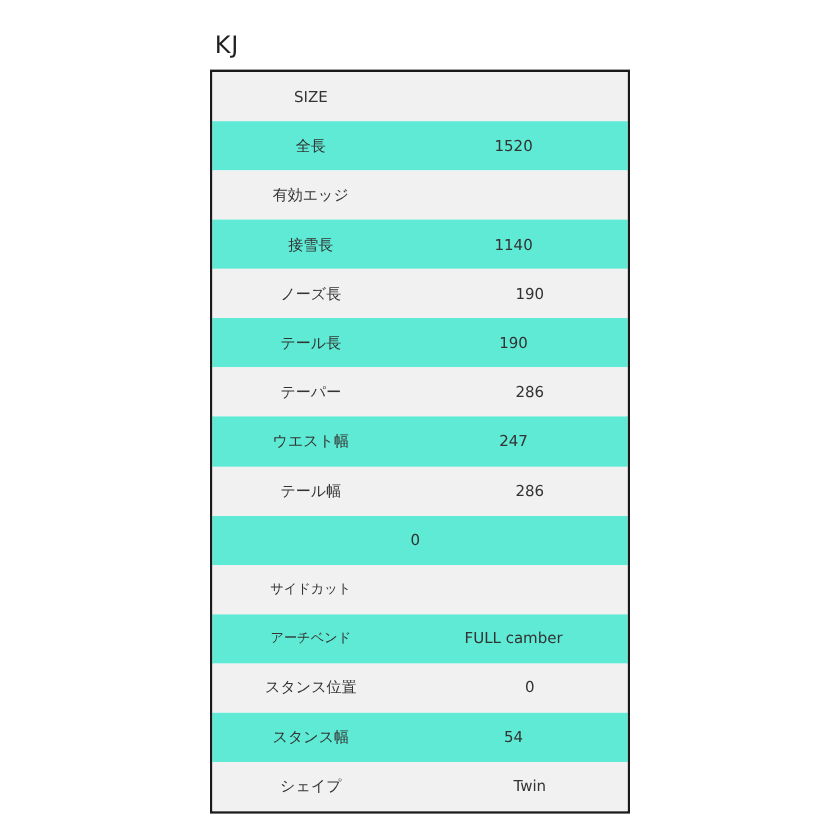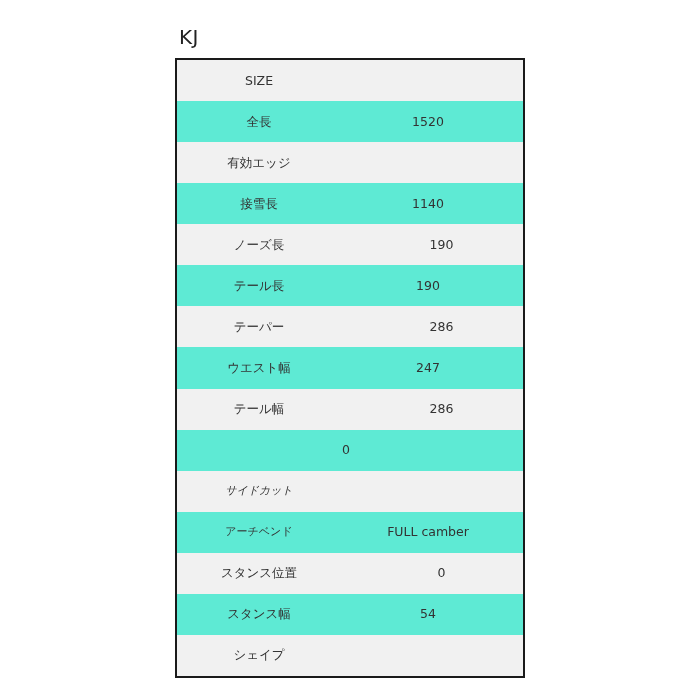--- a/index.html
+++ b/index.html
@@ -54,21 +54,21 @@
       padding-left: 0;
     }
     .cell.value {
       flex: 1;
       padding-right: 8px;
     }
     .cell.label.small {
       font-size: 11px;
       line-height: 18px;
     }
-    .cell.label .line { display: block; font-style: italic; }
+    .cell.label .line { display: block; }
   </style>
 </head>
 <body>
 
 <div class="page">
   <div class="title">KJ</div>
 
   <div class="spec-table">
     <div class="spec-row odd">
       <div class="cell label">SIZE</div>
@@ -119,15 +119,16 @@
     <div class="spec-row odd">
       <div class="cell label">スタンス位置</div>
       <div class="cell value">0</div>
     </div>
     <div class="spec-row even">
       <div class="cell label">スタンス幅</div>
       <div class="cell value">54</div>
     </div>
     <div class="spec-row odd">
       <div class="cell label">シェイプ</div>
+      <div class="cell value">Twin</div>
     </div>
   </div>
 </div>
 
 </body></html>

